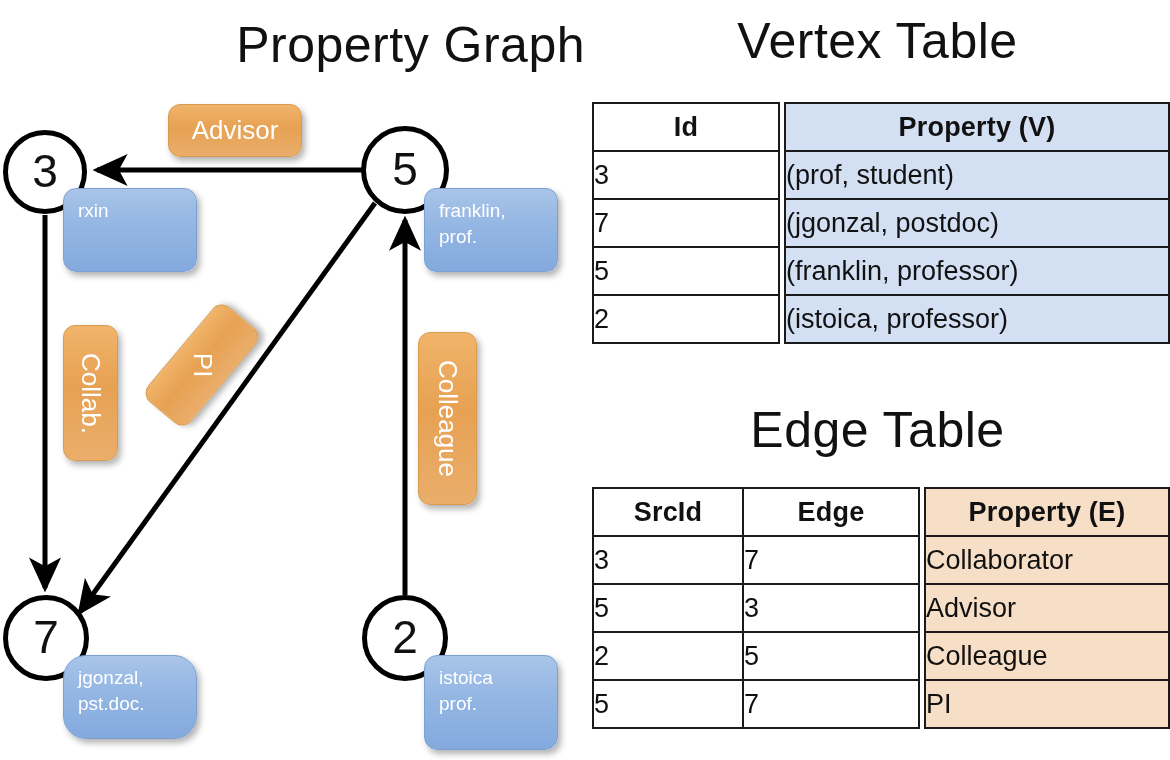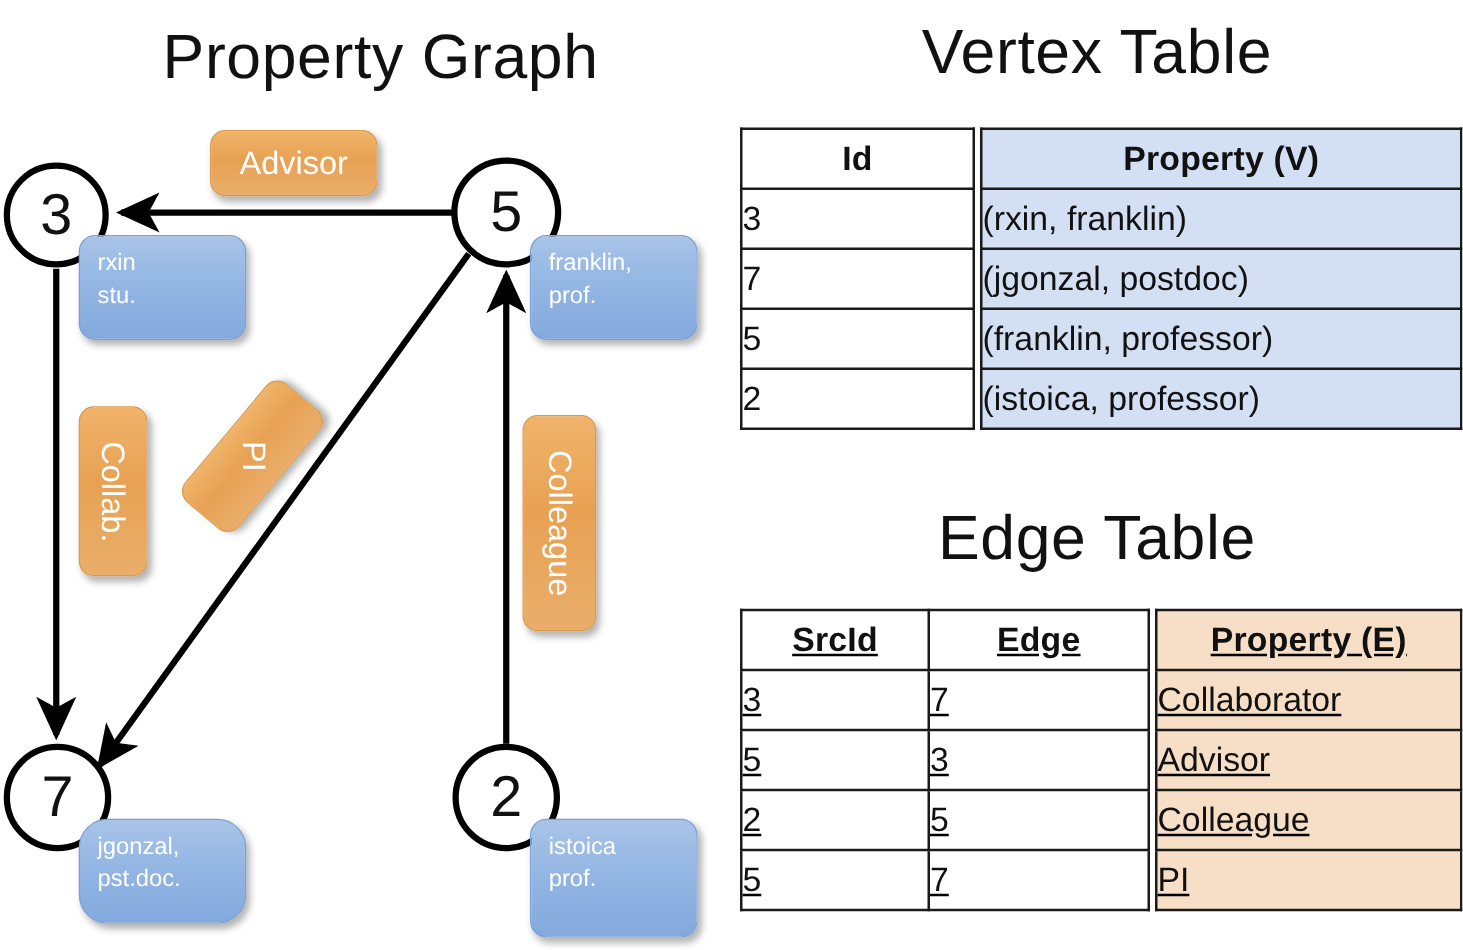--- a/index.html
+++ b/index.html
@@ -21,21 +21,21 @@
   .title {
     position: absolute;
     font-family: "Liberation Sans", sans-serif;
     font-weight: 300;
     font-size: 50px;
     line-height: 1;
     letter-spacing: 0.5px;
     color: #111;
     white-space: nowrap;
   }
-  #title-property-graph { left: 0; top: 20px; width: 585px; text-align: center; padding-left: 12px; }
+  #title-property-graph { left: 0; top: 20px; width: 585px; text-align: right; }
   #title-vertex-table   { left: 585px; top: 16px; width: 585px; text-align: center; }
   #title-edge-table     { left: 585px; top: 405px; width: 585px; text-align: center; }
 
   
   #graph-panel {
     position: absolute;
     left: 0; top: 0;
     width: 585px; height: 760px;
   }
   #graph-edges {
@@ -130,21 +130,21 @@
     width: 6px;
   }
   .vfill  { background: #d3dff2 !important; }
   .efill  { background: #f6dfc6 !important; }
 
   #vertex-table { left: 592px; top: 102px; width: 576px; }
   #vertex-table col.c-id   { width: 186px; }
   #vertex-table col.c-gap  { width: 6px; }
   #vertex-table col.c-prop { width: 384px; }
 
-  #edge-table { left: 592px; top: 487px; width: 576px; text-decoration: underline; }
+  #edge-table { left: 592px; top: 487px; width: 576px; }
   #edge-table col.c-src  { width: 150px; }
   #edge-table col.c-dst  { width: 176px; }
   #edge-table col.c-gap  { width: 6px; }
   #edge-table col.c-prop { width: 244px; }
 </style>
 </head>
 <body>
 
 <div class="title" id="title-property-graph">Property Graph</div>
 <div class="title" id="title-vertex-table">Vertex Table</div>
@@ -176,23 +176,22 @@
   </div>
   <div class="node" style="left:3px; top:595px; width:86px; height:86px;">
     <span class="node-label">7</span>
   </div>
   <div class="node" style="left:362px; top:595px; width:86px; height:86px;">
     <span class="node-label">2</span>
   </div>
 
   <div class="vprop" style="left:63px; top:188px; width:134px; height:84px;">
     <span>rxin</span>
-    <span>stu.</span>
-  </div>
-  <div class="vprop" style="left:424px; top:188px; width:134px; height:84px;">
+  </div>
+  <div class="vprop" style="left:424px; top:188px; width:134px; height:84px;border-radius:12px;">
     <span>franklin,</span>
     <span>prof.</span>
   </div>
   <div class="vprop" style="left:63px; top:655px; width:134px; height:84px;border-radius:23px;">
     <span>jgonzal,</span>
     <span>pst.doc.</span>
   </div>
   <div class="vprop" style="left:424px; top:655px; width:134px; height:95px;">
     <span>istoica</span>
     <span>prof.</span>
@@ -225,21 +224,21 @@
     <tr>
       <th>Id</th>
       <td class="spacer-col"></td>
       <th class="vfill">Property (V)</th>
     </tr>
   </thead>
   <tbody>
     <tr>
       <td>3</td>
       <td class="spacer-col"></td>
-      <td class="vfill">(rxin, franklin)</td>
+      <td class="vfill">(prof, student)</td>
     </tr>
     <tr>
       <td>7</td>
       <td class="spacer-col"></td>
       <td class="vfill">(jgonzal, postdoc)</td>
     </tr>
     <tr>
       <td>5</td>
       <td class="spacer-col"></td>
       <td class="vfill">(franklin, professor)</td>

